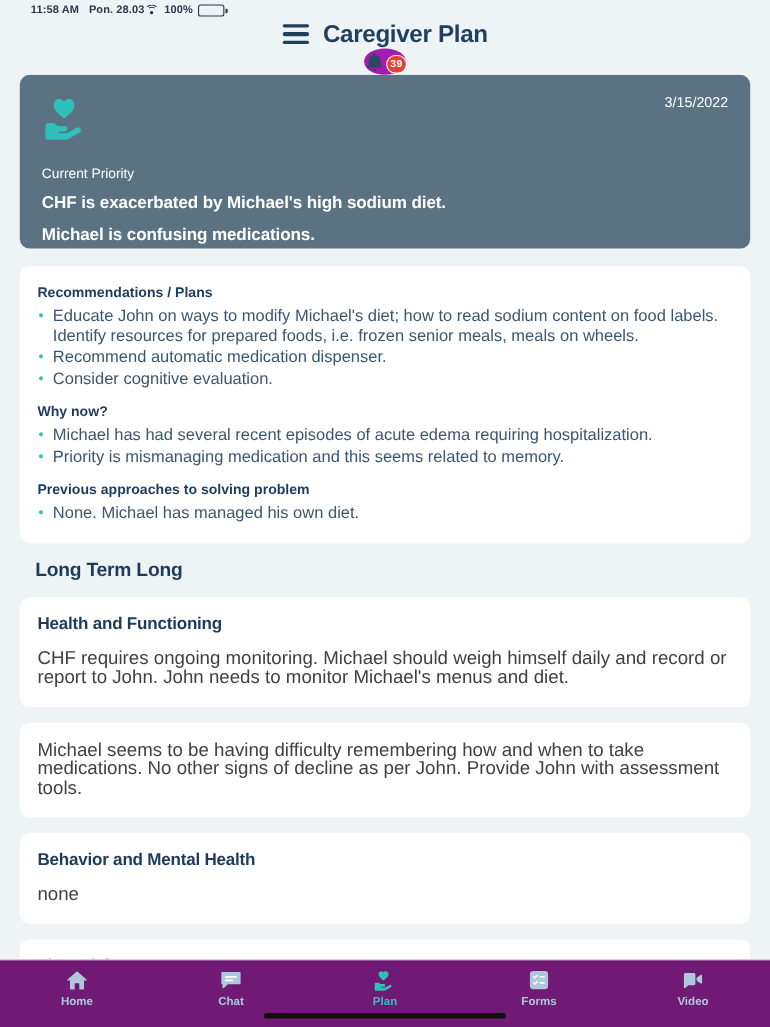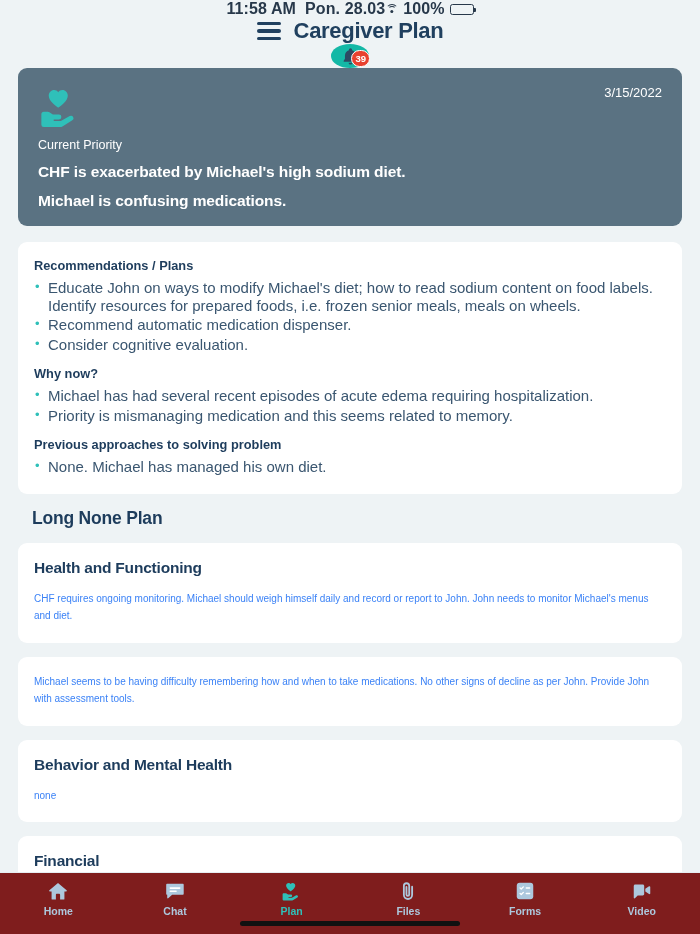--- a/index.html
+++ b/index.html
@@ -15,23 +15,23 @@
     font-family: "Liberation Sans", sans-serif;
     color: #22405c;
     position: relative;
   }
 
   
   .status-bar {
     height: 18px;
     display: flex;
     align-items: center;
-    justify-content: center;
-    padding: 0 4px;
-    font-size: 16px;
+    justify-content: flex-start;
+    padding: 0 28px;
+    font-size: 10px;
     font-weight: bold;
     color: #27384a;
     letter-spacing: .1px;
   }
   .status-left { display: flex; gap: 9px; }
   .status-right { display: flex; align-items: center; gap: 5px; }
 
   .wifi-icon { width: 13px; height: 11px; position: relative; display: inline-block; }
   .wifi-icon i {
     position: absolute;
@@ -79,25 +79,26 @@
 
   .app-title {
     font-size: 22px;
     font-weight: bold;
     color: #20405f;
     letter-spacing: -0.3px;
   }
 
   .bell-wrap {
     width: 38px; height: 38px;
-    background: #14b8a6;
+    background: #a21caf;
     border-radius: 50%;
-    display: flex; align-items: center; justify-content: center;
+    display: flex; align-items: center; justify-content: flex-start;
     position: relative;
     cursor: pointer;
+    font-family: Liberation Mono, monospace;
   }
   .bell-badge {
     position: absolute;
     right: -1px; bottom: 1px;
     min-width: 17px; height: 17px;
     background: #e8412f;
     border-radius: 9px;
     color: #fff;
     font-size: 9.5px;
     font-weight: bold;
@@ -124,21 +125,21 @@
   }
   .priority-date {
     position: absolute;
     top: 17px; right: 20px;
     color: #ffffff;
     font-size: 13px;
   }
   .priority-label {
     color: #ffffff;
     font-size: 12.5px;
-    margin-top: 3px;
+    margin-top: 15px;
   }
   .priority-line {
     color: #ffffff;
     font-size: 15.5px;
     font-weight: bold;
     margin-top: 11px;
     letter-spacing: -0.1px;
   }
 
   
@@ -184,33 +185,33 @@
   }
 
   .plan-card-title {
     font-size: 15.5px;
     font-weight: bold;
     color: #1d3c5c;
     margin-bottom: 13px;
     letter-spacing: -0.2px;
   }
   .plan-card-body {
-    font-size: 10px;
+    font-size: 17px;
     line-height: 17.5px;
-    color: #3b82f6;
+    color: #404040;
   }
   .plan-card { padding: 16px 16px 18px 16px; }
 
   
   .bottom-nav {
     position: absolute;
     left: 0; bottom: 0;
     width: 700px;
     height: 62px;
-    background: #7f1d1d;
+    background: #701a75;
     display: flex;
     align-items: flex-start;
     padding-top: 7px;
     border-top: 1px solid #e6edf1;
   }
   .nav-item {
     flex: 1;
     display: flex;
     flex-direction: column;
     align-items: center;
@@ -302,21 +303,21 @@
       </ul>
     </div>
     <div class="sec-block">
       <div class="sec-heading">Previous approaches to solving problem</div>
       <ul class="bullets">
         <li>None.  Michael has managed his own diet.</li>
       </ul>
     </div>
   </div>
 
-  <div class="section-title">Long None Plan</div>
+  <div class="section-title">Long Term Long</div>
 
   <div class="card plan-card">
     <div class="plan-card-title">Health and Functioning</div>
     <div class="plan-card-body">CHF requires ongoing monitoring.   Michael should weigh himself daily and record or report to John. John needs to monitor Michael's menus and diet.</div>
   </div>
 
   <div class="card plan-card">
     <div class="plan-card-body">Michael seems to be having difficulty remembering how and when to take medications.  No other signs of decline as per John.  Provide John with assessment tools.</div>
   </div>
 
@@ -357,28 +358,20 @@
   <div class="nav-item active">
     <span class="nav-icon">
       <svg width="23" height="23" viewBox="0 0 48 48">
         <path fill="#2fc0b9" d="M16.8 5.2c-3.1 0-5.6 2.6-5.6 5.8 0 5.6 7 10.6 9.3 12.2.4.3.9.3 1.3 0 2.3-1.6 9.3-6.6 9.3-12.2 0-3.2-2.5-5.8-5.6-5.8-1.8 0-3.4.9-4.4 2.3-1-1.4-2.6-2.3-4.3-2.3z"></path>
         <path fill="#2fc0b9" d="M3.5 30.5c0-1.4 1.1-2.5 2.5-2.5h4.2c.6 0 1.2.2 1.7.5l3.6 2.3h6.3a2.6 2.6 0 0 1 0 5.2h-5.4v1.6h6.1c.8 0 1.6-.2 2.3-.6l8.3-4.6a2.7 2.7 0 0 1 3.6 1 2.6 2.6 0 0 1-.9 3.5l-9.9 6.1c-1 .6-2.1.9-3.2.9H6a2.5 2.5 0 0 1-2.5-2.5z"></path>
       </svg>
     </span>
     <span class="nav-label">Plan</span>
   </div>
 
-  <div class="nav-item">
-    <span class="nav-icon">
-      <svg width="22" height="22" viewBox="0 0 24 24">
-          <path fill="none" stroke="#adc8dd" stroke-width="2" stroke-linecap="round" d="M16.5 7.3v8.9a4.5 4.5 0 0 1-9 0V6.4a2.9 2.9 0 0 1 5.8 0v9.4a1.5 1.5 0 0 1-3 0V7.5"></path>
-        </svg>
-    </span>
-    <span class="nav-label">Files</span>
-  </div>
 
   <div class="nav-item">
     <span class="nav-icon">
       <svg width="22" height="22" viewBox="0 0 24 24">
         <rect x="3" y="3" width="18" height="18" rx="3.2" fill="#adc8dd"></rect>
         <path d="M6.6 8.6l1.3 1.3 2.3-2.4" stroke="#fff" stroke-width="1.5" fill="none" stroke-linecap="round" stroke-linejoin="round"></path>
         <rect x="12.6" y="8" width="5.2" height="1.5" rx=".75" fill="#fff"></rect>
         <path d="M6.6 14.6l1.3 1.3 2.3-2.4" stroke="#fff" stroke-width="1.5" fill="none" stroke-linecap="round" stroke-linejoin="round"></path>
         <rect x="12.6" y="14" width="5.2" height="1.5" rx=".75" fill="#fff"></rect>
       </svg>

